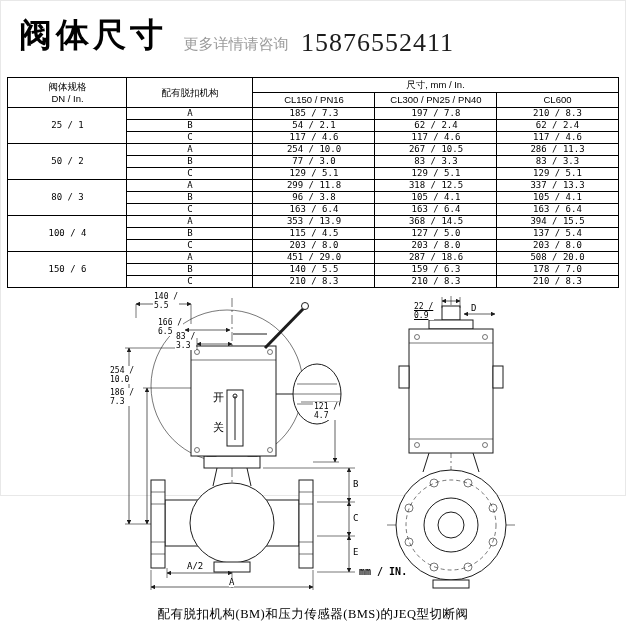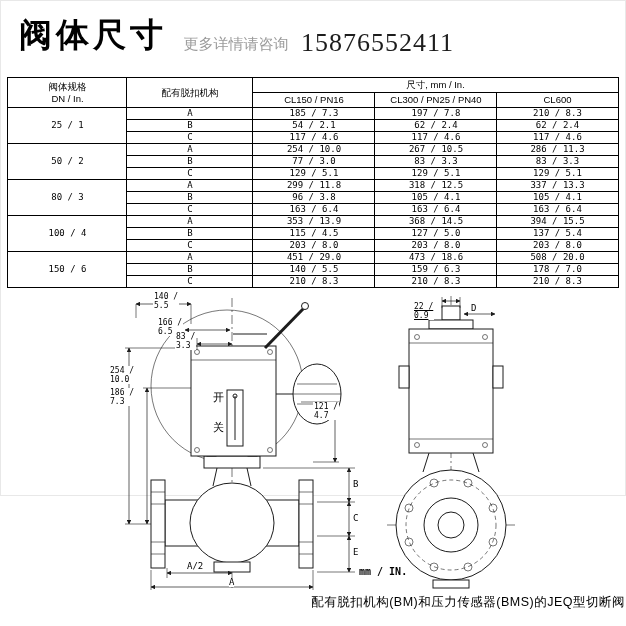--- a/index.html
+++ b/index.html
@@ -16,21 +16,21 @@
   th, td { border:1px solid #000; text-align:center; font-weight:normal; overflow:hidden; }
   th { font-size:9.5px; line-height:12px; padding:1px 0; white-space:pre-line; }
   td { font-family:"DejaVu Sans Mono", monospace; font-size:9px; line-height:11px; padding:0; }
 
   .drawing { position:relative; width:626px; height:302px; margin-top:2px; }
   .drawing svg { position:absolute; left:0; top:0; }
   .dim-label { position:absolute; font-family:"DejaVu Sans Mono", monospace; font-size:8px; line-height:9px; white-space:pre-line; background:#fff; padding:0 1px; z-index:2; }
   .letter-label { position:absolute; font-family:"DejaVu Sans Mono", monospace; font-size:9px; line-height:9px; background:#fff; z-index:2; }
   .cjk-label { position:absolute; font-size:11px; line-height:11px; background:#fff; z-index:2; }
   .units-label { position:absolute; font-family:"DejaVu Sans Mono", monospace; font-size:10px; font-weight:bold; background:#fff; z-index:2; }
-  .caption { text-align:right; font-size:12.5px; font-family:Liberation Sans, sans-serif; margin-top:2px; letter-spacing:0.5px; }
+  .caption { text-align:center; font-size:12.5px; font-family:Liberation Serif, serif; margin-top:14px; letter-spacing:0.5px; }
 
   .s  { stroke:#1c1c1c; stroke-width:1; fill:none; }
   .sw { stroke:#1c1c1c; stroke-width:1; fill:#fff; }
   .thin { stroke:#1c1c1c; stroke-width:0.6; fill:none; }
   .cl { stroke:#1c1c1c; stroke-width:0.6; fill:none; stroke-dasharray:9 3 2 3; }
   .dim { stroke:#1c1c1c; stroke-width:0.7; fill:none; }
   .bc { stroke:#1c1c1c; stroke-width:0.6; fill:none; stroke-dasharray:4 3; }
 </style>
 </head>
 <body>
@@ -138,21 +138,21 @@
         <tr>
           <td>C</td>
           <td>203 / 8.0</td>
           <td>203 / 8.0</td>
           <td>203 / 8.0</td>
         </tr>
         <tr>
           <td rowspan="3">150 / 6</td>
           <td>A</td>
           <td>451 / 29.0</td>
-          <td>473 / 18.6</td>
+          <td>287 / 18.6</td>
           <td>508 / 20.0</td>
         </tr>
         <tr>
           <td>B</td>
           <td>140 / 5.5</td>
           <td>159 / 6.3</td>
           <td>178 / 7.0</td>
         </tr>
         <tr>
           <td>C</td>

